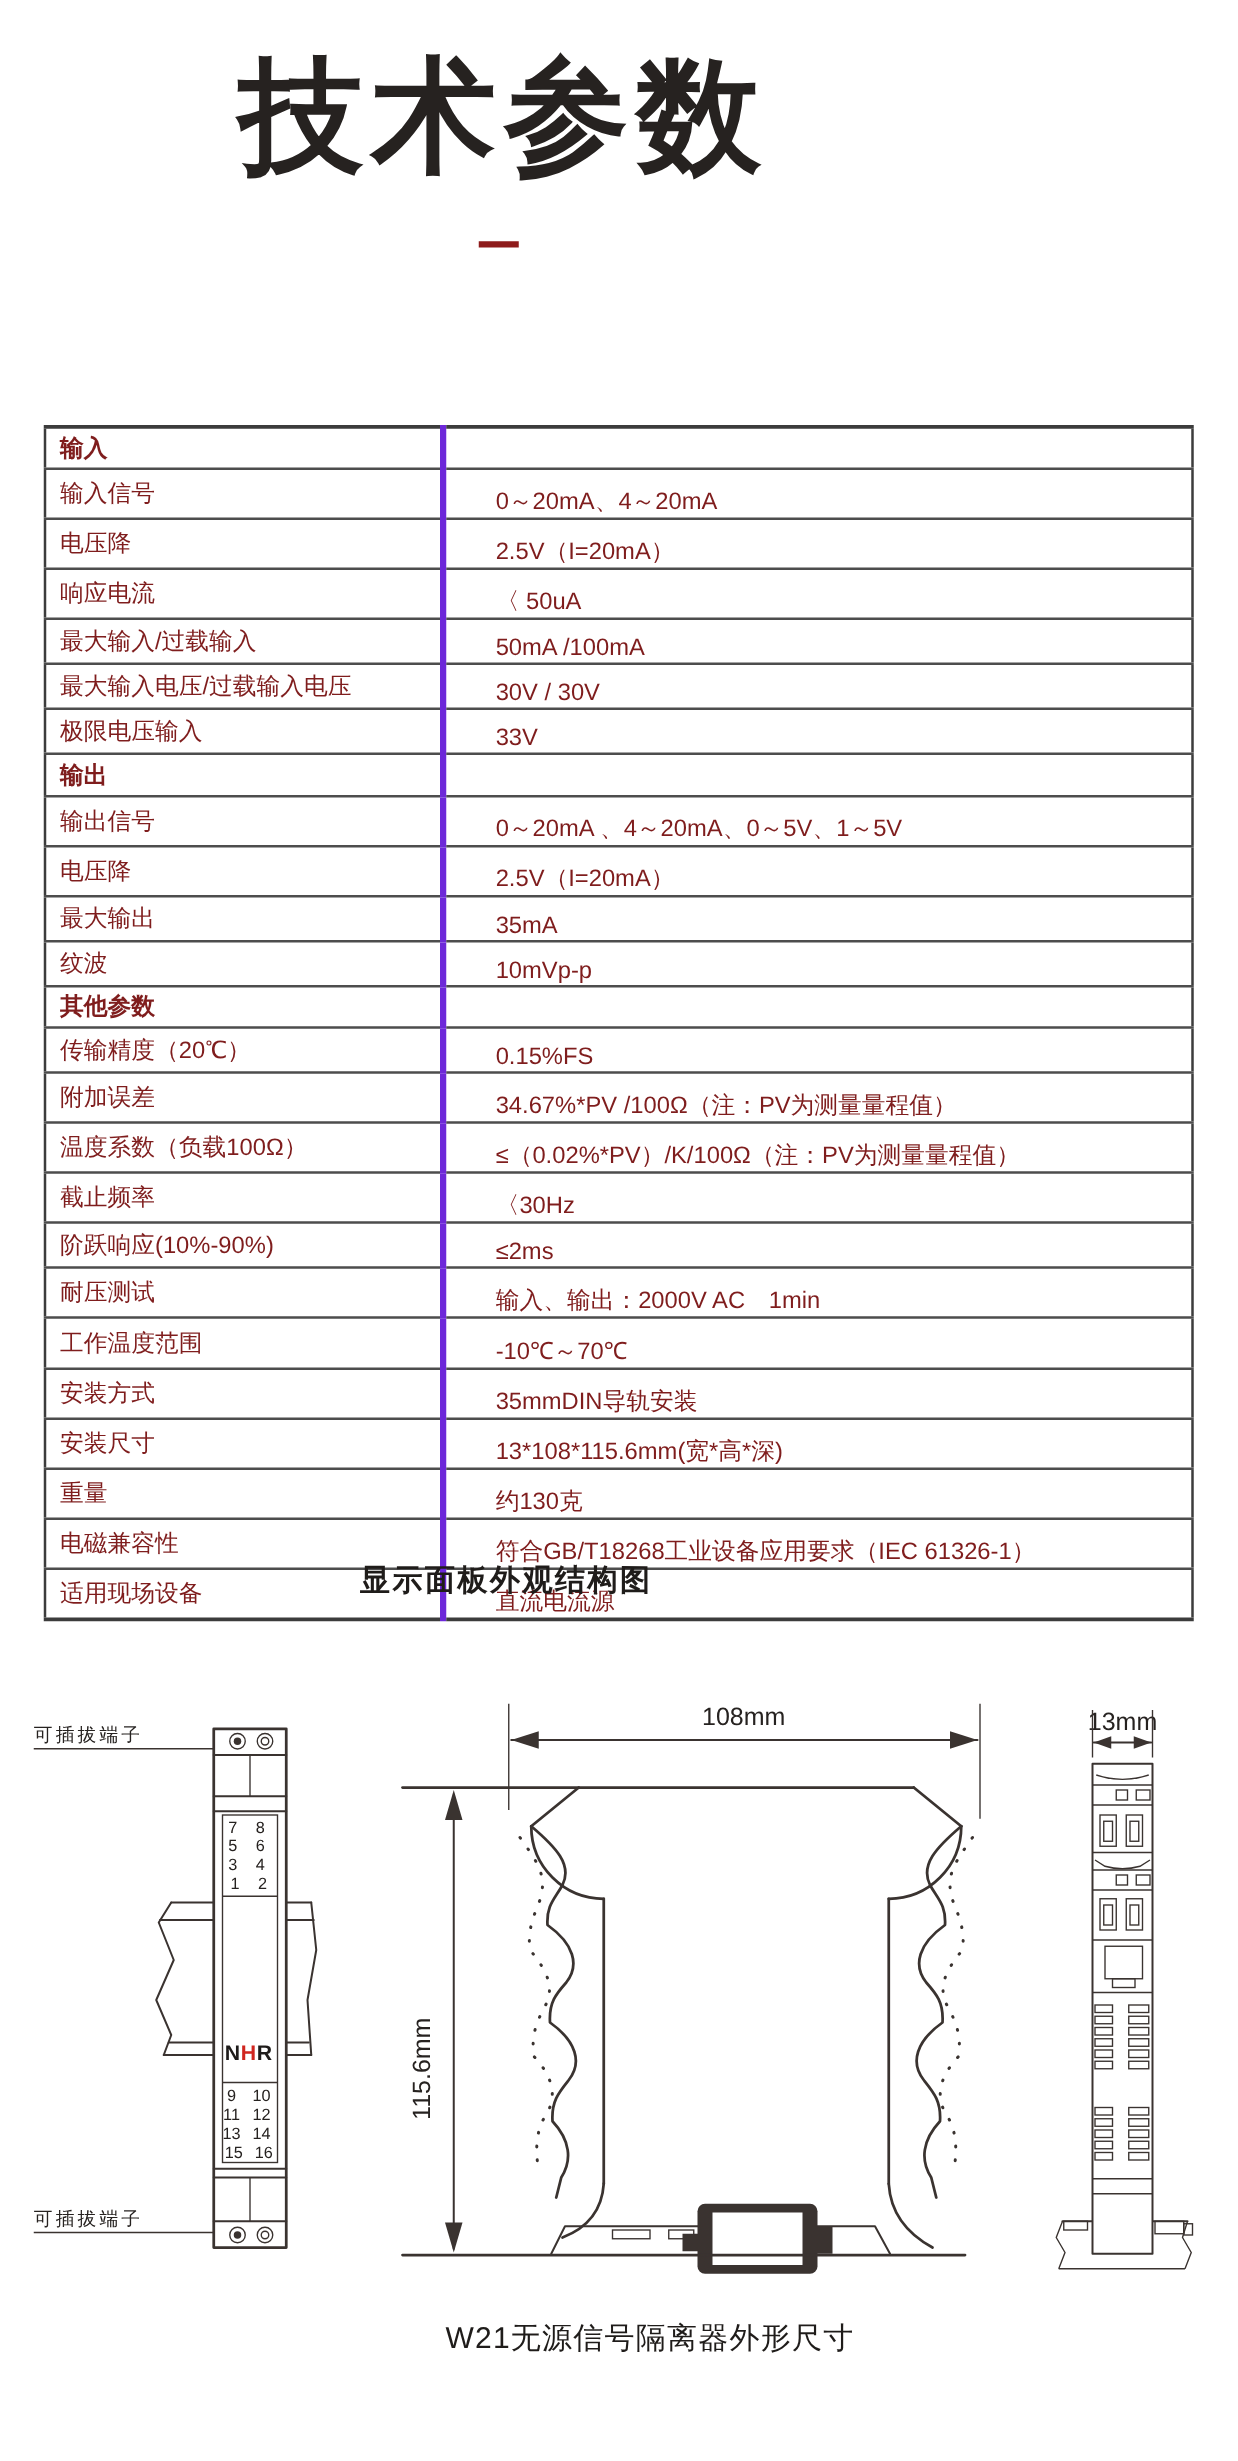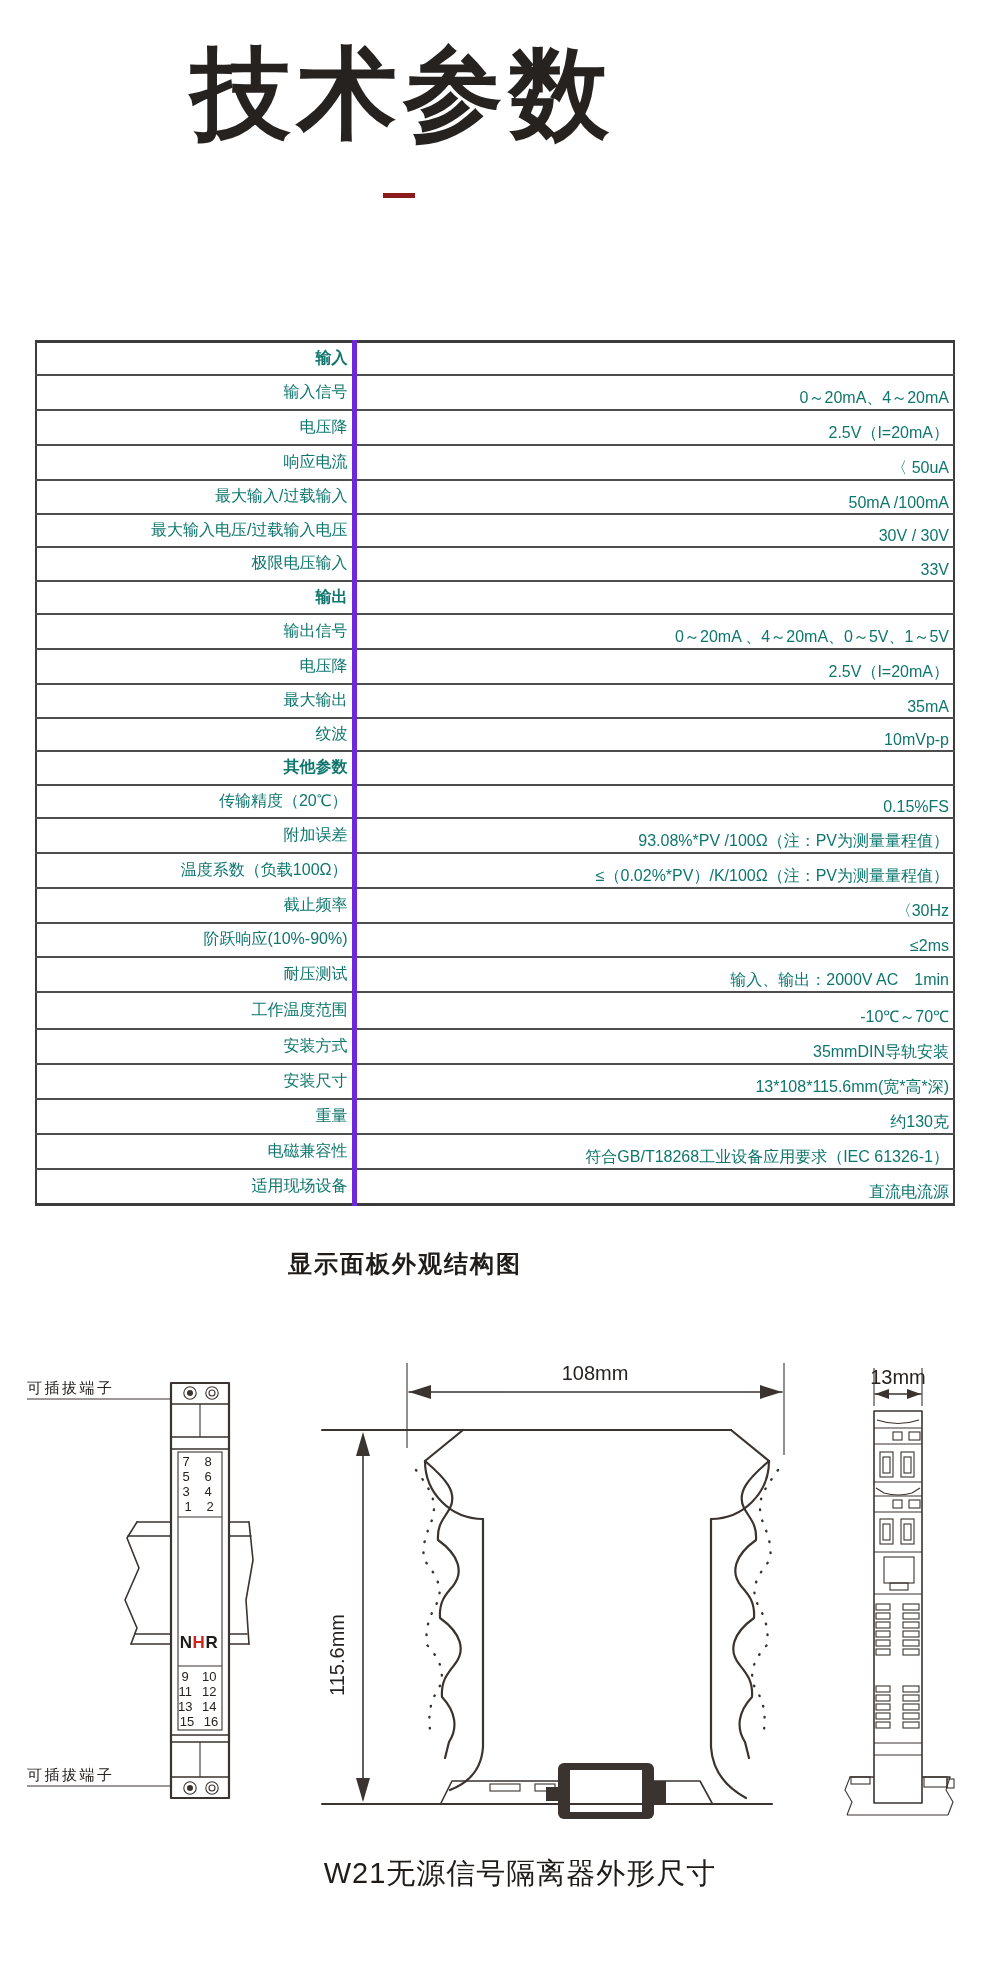--- a/index.html
+++ b/index.html
@@ -7,29 +7,29 @@
         font-family:"Liberation Sans",sans-serif;color:#222;}
   
   .main-title{position:absolute;top:38px;left:0;width:806px;margin:0;text-align:center;
               font-size:100px;font-weight:bold;color:#262220;letter-spacing:6px;line-height:1.1;}
   .red-dash{position:absolute;left:383px;top:193px;width:32px;height:5px;background:#8e1b1b;}
   
   .spec-table{position:absolute;left:35px;top:340px;width:920px;border-collapse:collapse;
               table-layout:fixed;border:2px solid #3c3c3c;border-top-width:3px;border-bottom-width:3px;}
   .spec-table col.c1{width:318px;}
   .spec-table td{height:33.5px;box-sizing:border-box;border-top:2px solid #4d4d4d;
-                 font-size:16px;color:#0f766e;vertical-align:middle;white-space:nowrap;overflow:hidden;text-align:right;}
+                 font-size:19px;color:#7f1d1d;vertical-align:middle;white-space:nowrap;overflow:hidden;}
   .spec-table td.lbl{padding:0 4px 0 11px;}
   .spec-table td.val{padding:12px 4px 0 40px;border-left:5px solid #6d28d9;}
   .spec-table tr.hdr td{font-weight:bold;}
   
   .section-heading{position:absolute;top:1248px;left:0;width:810px;margin:0;text-align:center;
                    font-size:24px;font-weight:bold;color:#1f1c1a;letter-spacing:2px;}
   .diagram-caption{position:absolute;top:1854px;left:125px;width:790px;text-align:center;
-                   font-size:29px;color:#1f1c1a;letter-spacing:1px;}
+                   font-size:24px;color:#1f1c1a;letter-spacing:1px;}
   
   .diagram-svg{position:absolute;left:0;top:1340px;}
   .ln{stroke:#3a3330;stroke-width:1.6;fill:none;stroke-linecap:round;stroke-linejoin:round;}
   .ln2{stroke:#3a3330;stroke-width:2.2;fill:none;stroke-linecap:round;stroke-linejoin:round;}
   .thin{stroke:#3a3330;stroke-width:1.1;fill:none;}
   .wfill{fill:#ffffff;}
   .ink{fill:#3a3330;}
   .dots{stroke:#3a3330;stroke-width:2.4;fill:none;stroke-linecap:round;stroke-dasharray:0.6 10.5;}
   .dtext{font-family:"Liberation Sans",sans-serif;font-size:20px;fill:#262220;}
   .ltext{font-family:"Liberation Sans",sans-serif;font-size:15px;fill:#262220;letter-spacing:2.5px;}
@@ -101,21 +101,21 @@
         <tr class="hdr">
           <td class="lbl">其他参数</td>
           <td class="val"></td>
         </tr>
         <tr>
           <td class="lbl">传输精度（20℃）</td>
           <td class="val">0.15%FS</td>
         </tr>
         <tr>
           <td class="lbl">附加误差</td>
-          <td class="val">93.08%*PV /100Ω（注：PV为测量量程值）</td>
+          <td class="val">34.67%*PV /100Ω（注：PV为测量量程值）</td>
         </tr>
         <tr>
           <td class="lbl">温度系数（负载100Ω）</td>
           <td class="val">≤（0.02%*PV）/K/100Ω（注：PV为测量量程值）</td>
         </tr>
         <tr>
           <td class="lbl">截止频率</td>
           <td class="val">〈30Hz</td>
         </tr>
         <tr>

